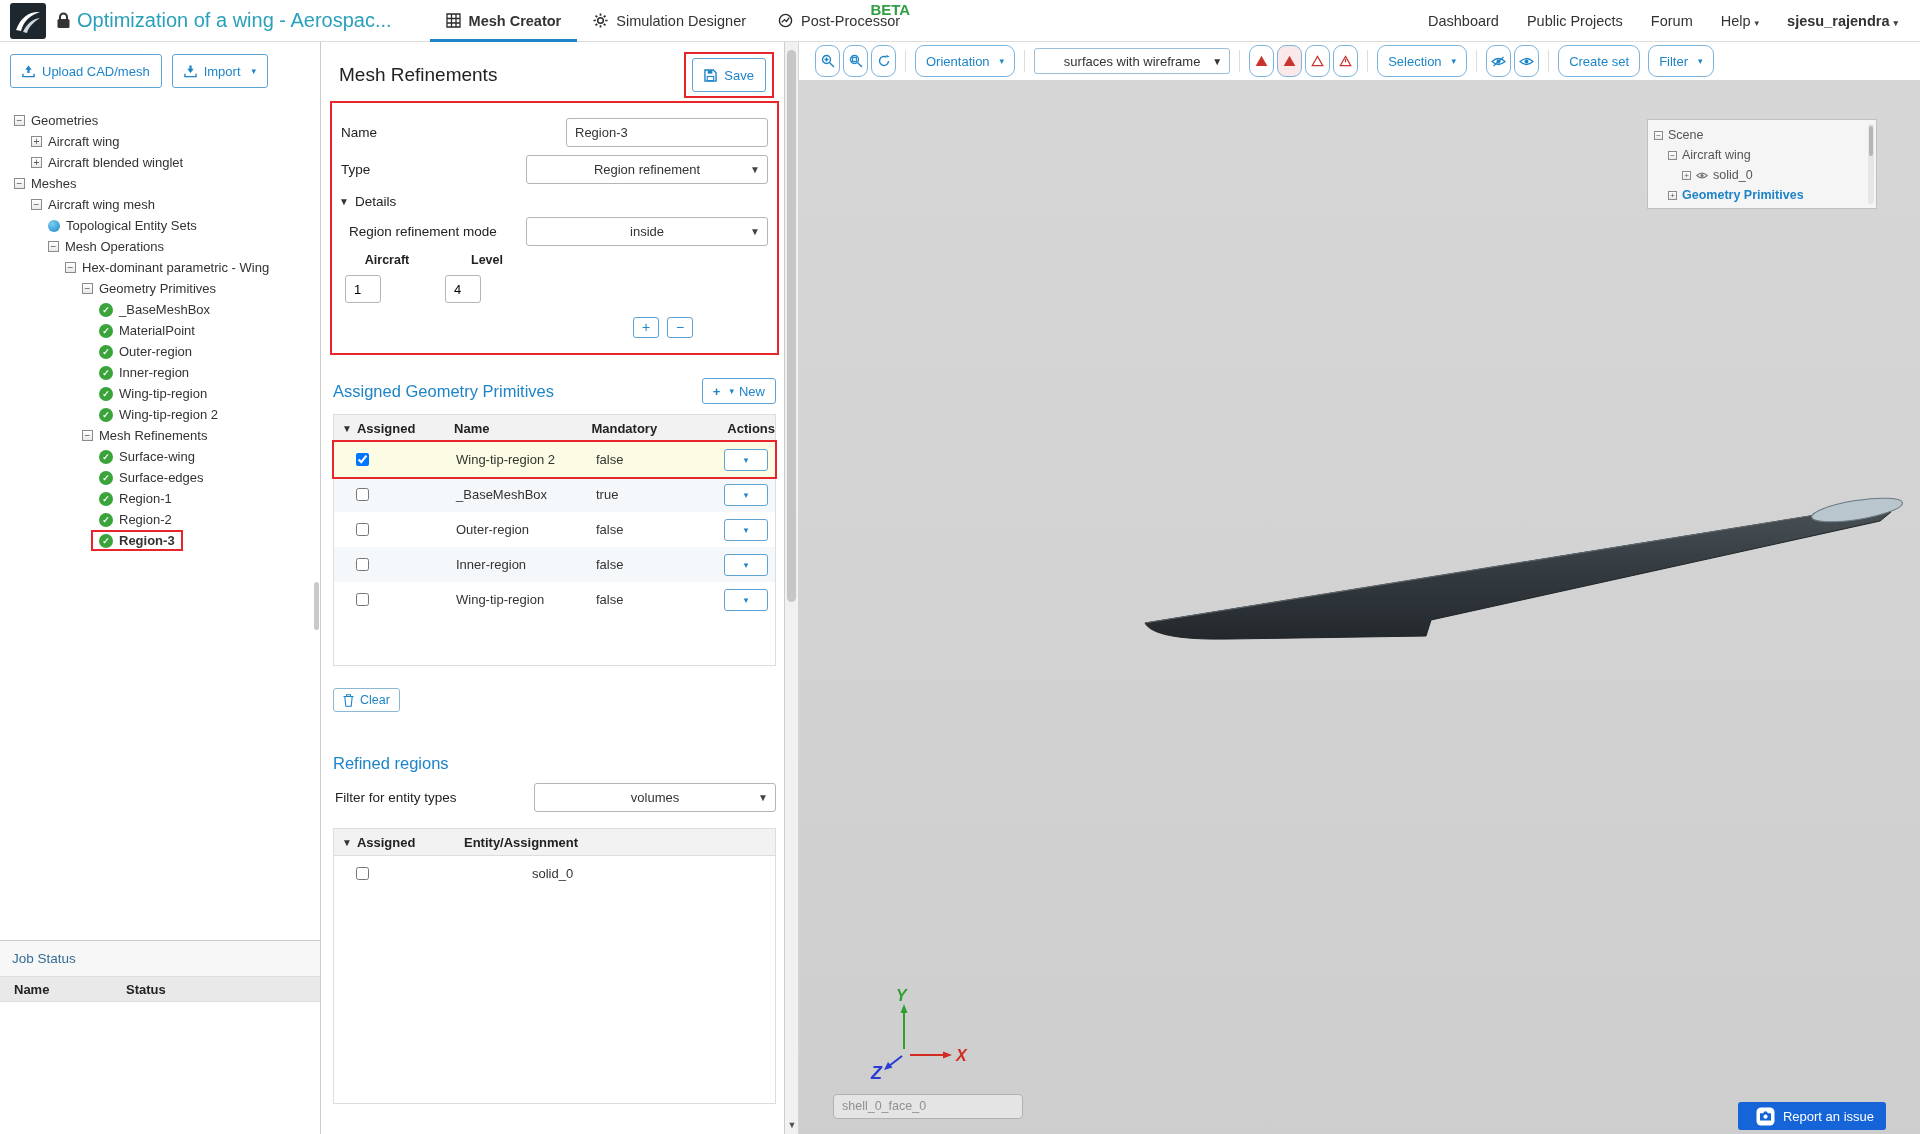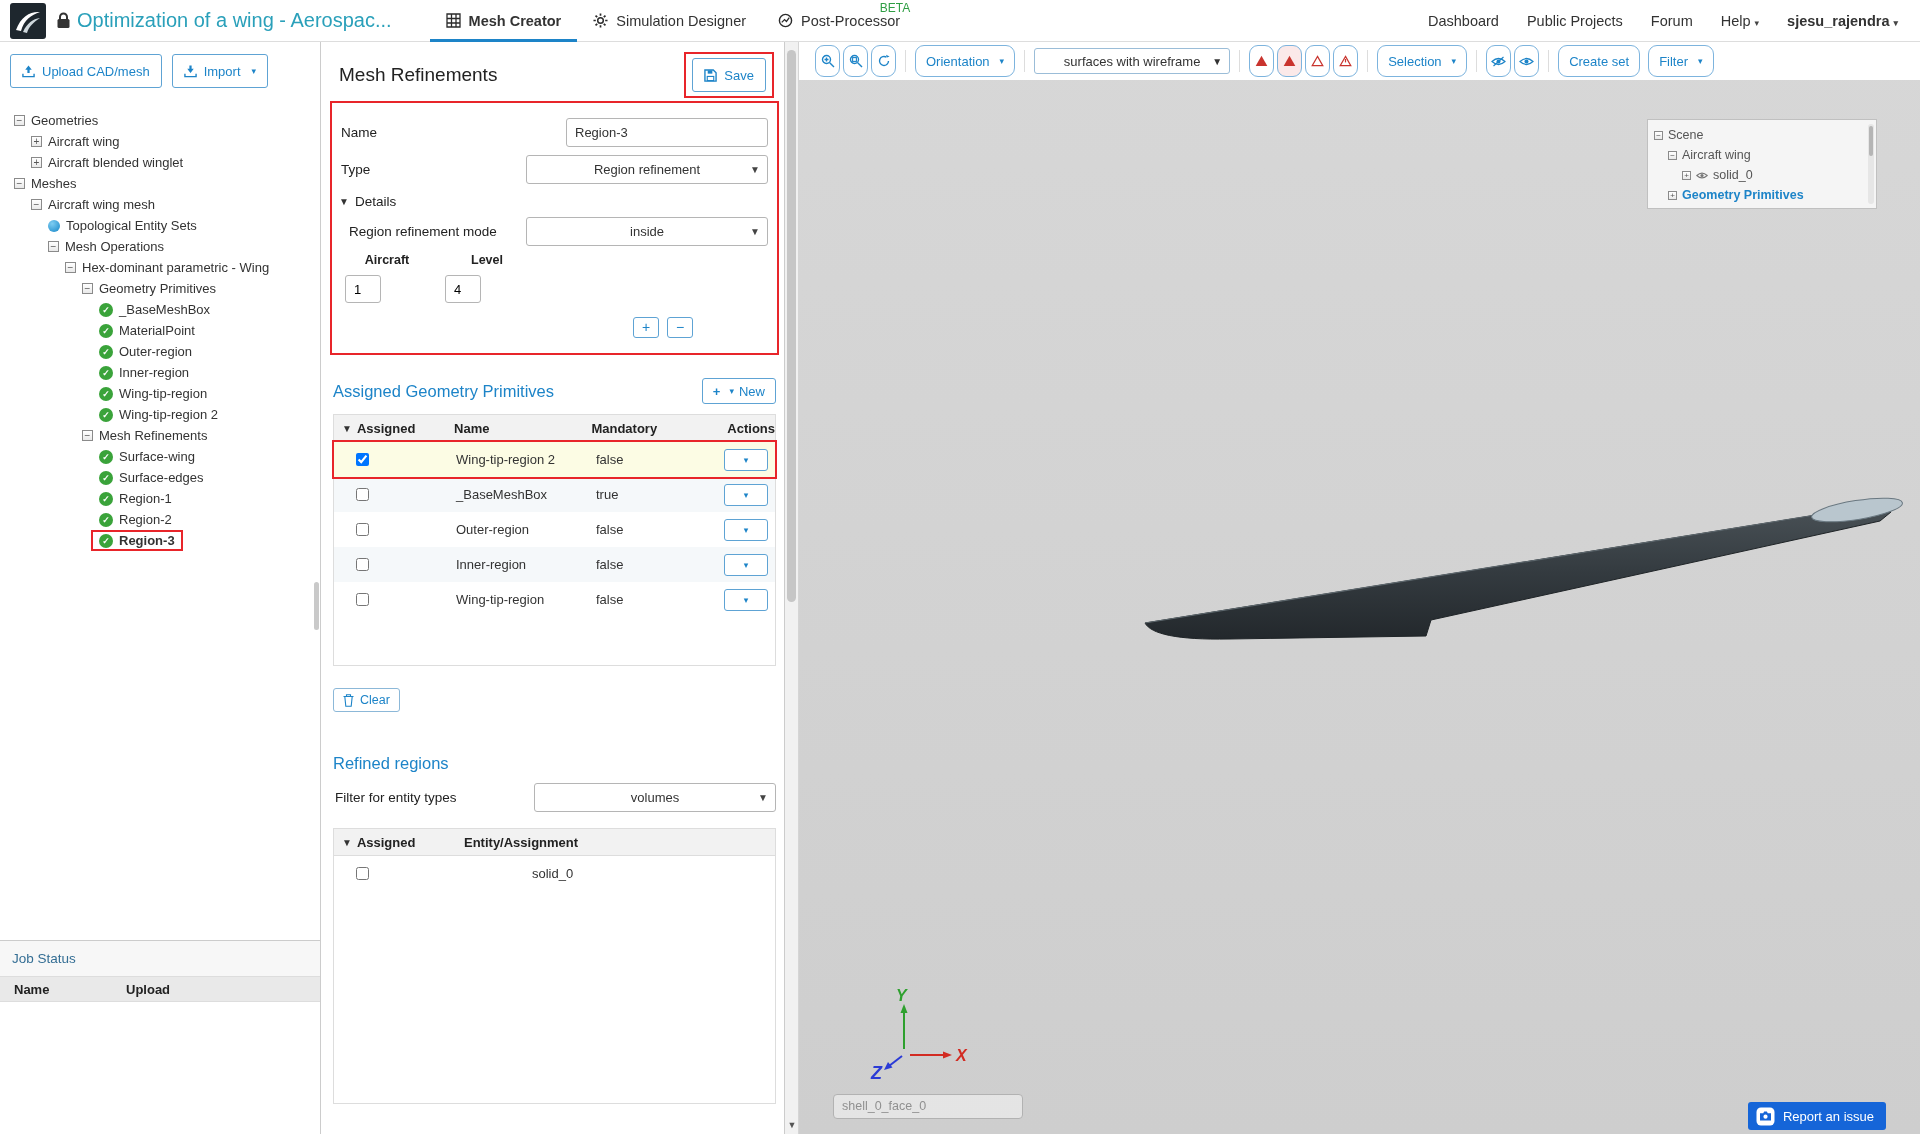--- a/index.html
+++ b/index.html
@@ -10,21 +10,21 @@
   
   .header { position:absolute; top:0; left:0; right:0; height:42px; background:#fff;
             border-bottom:1px solid #ddd; display:flex; align-items:center; padding:0 22px 0 10px; z-index:20; }
   .logo { width:36px; height:36px; background:#1e272e; border-radius:3px; flex:0 0 auto; display:flex; align-items:center; justify-content:center; }
   .lock-ic { margin:0 6px 0 10px; }
   .project-title { color:#2aa0ba; font-size:20px; font-weight:500; white-space:nowrap; overflow:hidden;
                    text-overflow:ellipsis; max-width:330px; }
   .tabs { display:flex; height:42px; margin-left:38px; }
   .tab { position:relative; display:flex; align-items:center; gap:8px; padding:0 16px; font-size:14.5px; color:#333; cursor:pointer; }
   .tab.active { font-weight:bold; box-shadow:inset 0 -3px 0 #1d84c8; }
-  .beta { position:absolute; top:1px; right:6px; color:#2f9e44; font-size:12px; font-weight:normal; }
+  .beta { position:absolute; top:1px; right:6px; color:#2f9e44; font-size:15px; font-weight:bold; }
   .header-right { margin-left:auto; display:flex; align-items:center; gap:28px; font-size:14.5px; color:#333; }
   .header-right .user { font-weight:bold; }
   .caret { font-size:9px; color:#444; margin-left:4px; }
   .caret.blue { color:#1d84c8; }
 
   
   .sidebar { position:absolute; top:42px; left:0; width:321px; bottom:0; background:#fff;
              border-right:1px solid #ccc; overflow:hidden; }
   .side-buttons { display:flex; gap:10px; padding:12px 10px; }
   .obtn { display:inline-flex; align-items:center; gap:7px; height:29px; padding:16px 11px; background:#fff;
@@ -139,21 +139,21 @@
   .scene-row.l1 { padding-left:14px; }
   .scene-row.l2 { padding-left:28px; }
   .scene-blue { color:#1d84c8; font-weight:bold; }
   .scene-scroll { position:absolute; right:2px; top:4px; width:6px; height:80px; background:#e6e6e6; border-radius:3px; }
   .scene-scroll i { position:absolute; left:1px; top:2px; width:4px; height:30px; background:#b5b5b5; border-radius:2px; display:block; }
 
   .face-field { position:absolute; left:34px; top:1052px; width:190px; height:25px; border:1px solid #b2b2b2;
                 border-radius:4px; background:rgba(255,255,255,.45); color:#909090; font-size:12.5px;
                 line-height:23px; padding-left:8px; }
   .report-btn { position:absolute; right:34px; bottom:4px; height:28px; background:#1565d8; border:none; border-radius:3px;
-                color:#fff; font-size:13px; display:flex; align-items:center; gap:8px; padding:0 12px 0 8px; cursor:pointer; }
+                color:#fff; font-size:13px; display:flex; align-items:center; gap:8px; padding:0 12px 0 18px; cursor:pointer; }
 
   
   .red-box::after { content:""; position:absolute; inset:-3px; border:2px solid #e8252a; z-index:60; pointer-events:none; }
   .trow.red-box::after { inset:-2px; }
   .tree-inner.red-box::after { inset:-2px -4px; }
   .save-wrap.red-box::after { inset:-6px -8px; }
 </style>
 </head>
 <body>
 
@@ -353,21 +353,21 @@
             <span class="tree-label">Region-3</span>
           </span>
         </div>
       </div>
     <div class="side-thumb"></div>
 
     <div class="job-panel">
       <div class="job-title">Job Status</div>
       <div class="job-thead">
         <div class="c1">Name</div>
-        <div class="c2">Upload</div>
+        <div class="c2">Status</div>
       </div>
     </div>
   </div>
 
   <div class="mid-panel">
     <div class="panel-header">
       <div class="panel-title">Mesh Refinements</div>
       <span class="save-wrap red-box">
         <button class="obtn">
           <svg width="13" height="13" viewBox="0 0 14 14">

